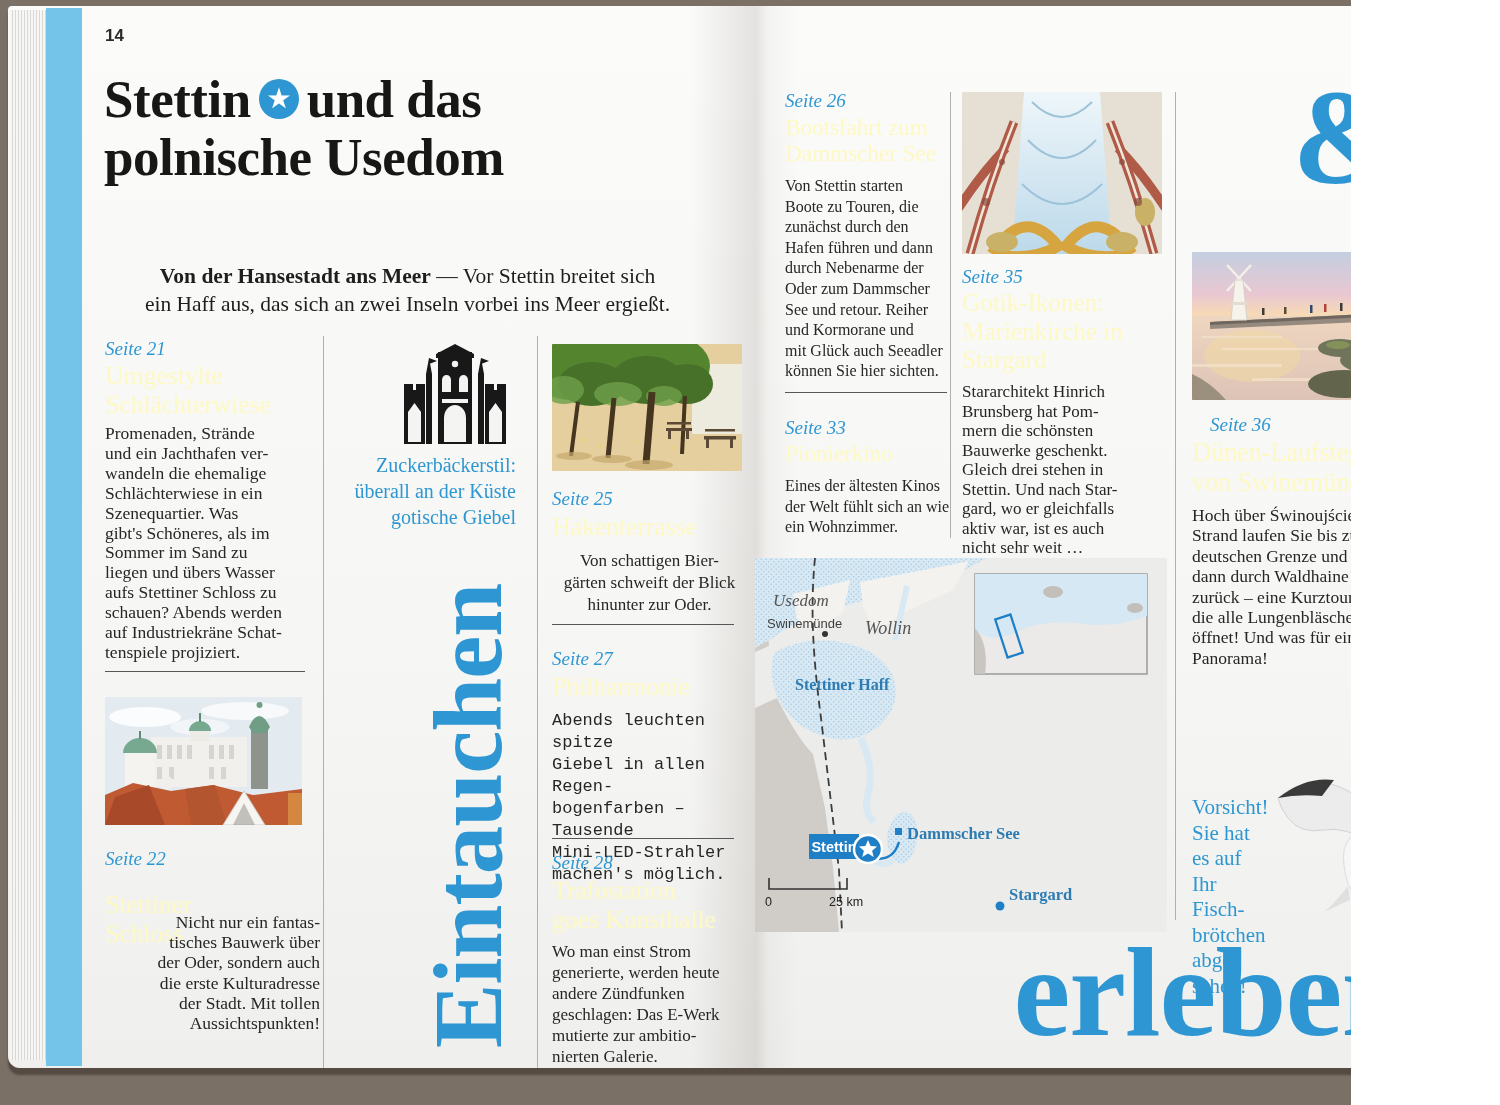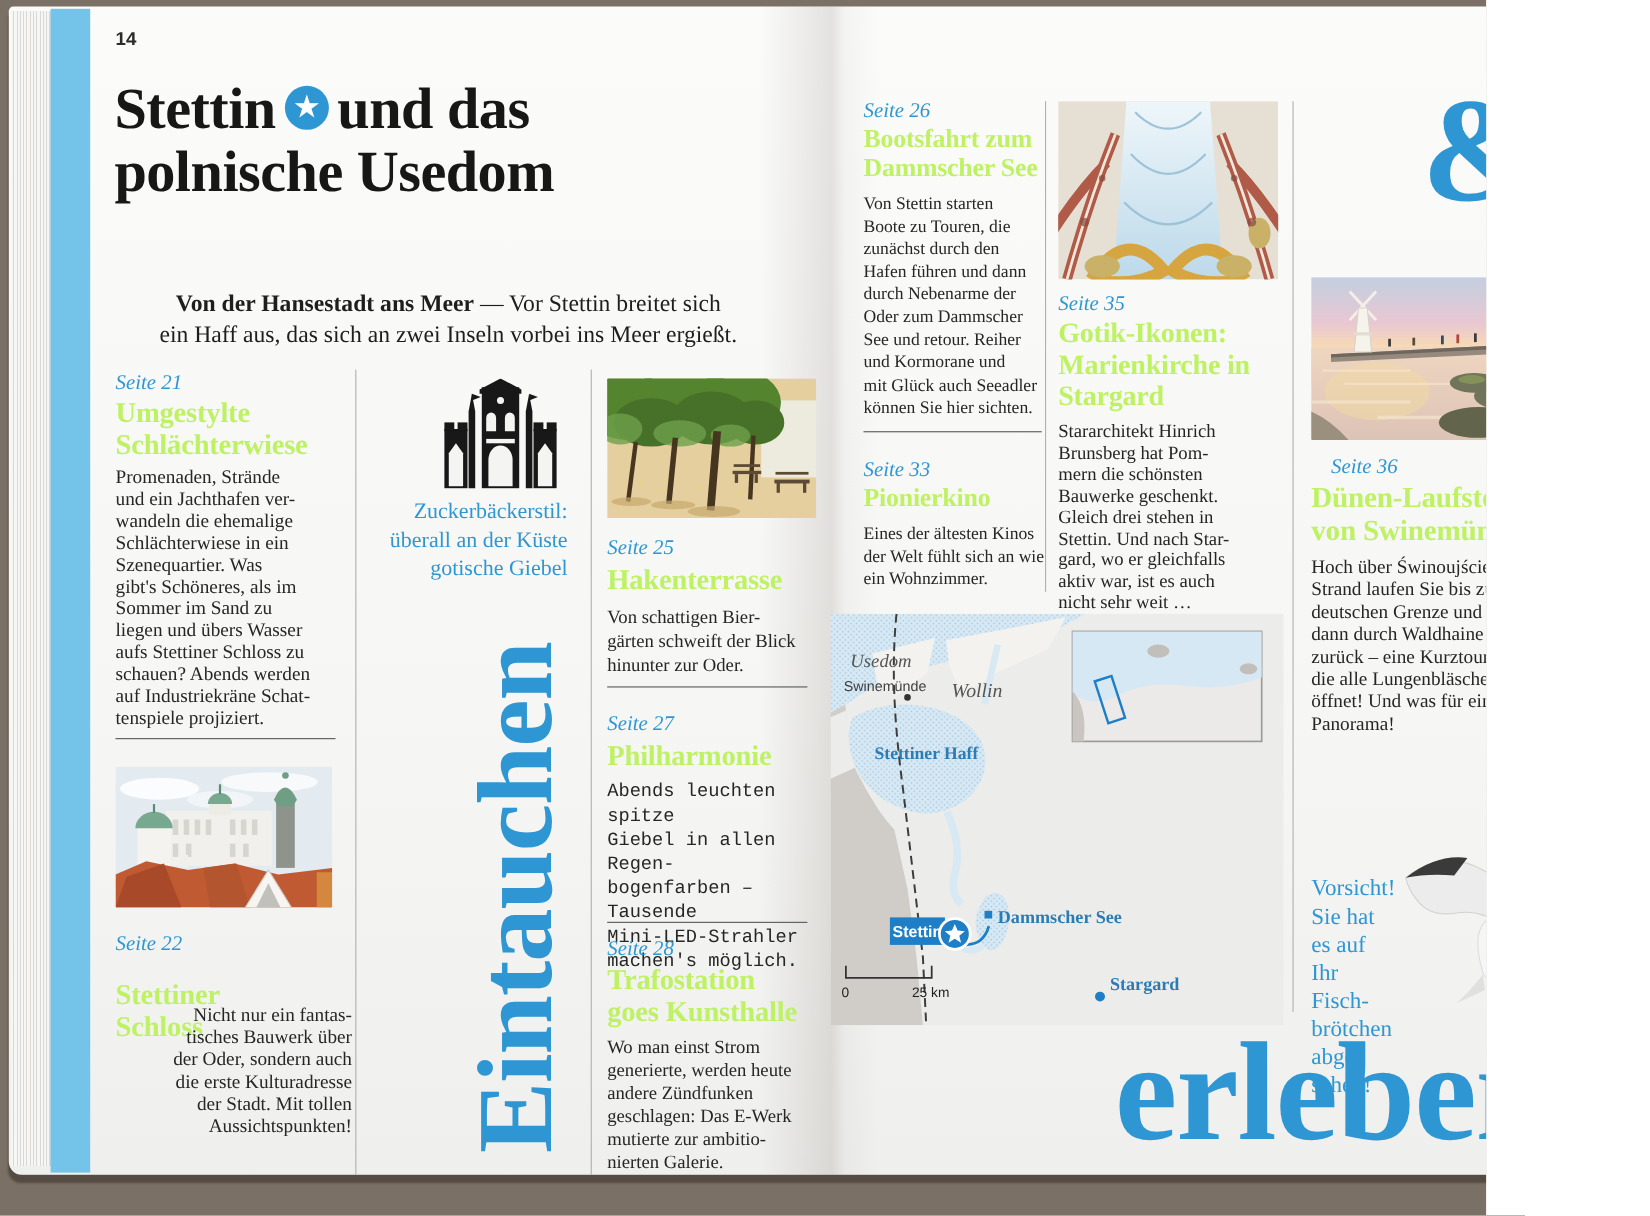--- a/index.html
+++ b/index.html
@@ -10,21 +10,21 @@
          background:linear-gradient(180deg,#fbfbfa 0%,#f6f6f4 60%,#efefed 100%);
          box-shadow:0 7px 2px rgba(40,32,25,.45);}
   .stack{top:10px;height:1050px;width:38px;
          background:repeating-linear-gradient(90deg,#f6f6f4 0 2px,#d9d8d4 2px 3px);}
   .blue-band{left:46px;top:8px;width:36px;height:1058px;background:#74c4ea;}
   .fold{left:690px;top:6px;width:150px;height:1062px;
         background:linear-gradient(90deg,rgba(70,60,50,0) 0%,rgba(70,60,50,.13) 44%,rgba(70,60,50,.04) 52%,rgba(255,255,255,0) 72%);}
   .serif{font-family:"Liberation Serif",serif;}
   .sans{font-family:"Liberation Sans",sans-serif;}
   .seite{font-style:italic;color:#2e97d3;font-size:19px;}
-  .h2{font-weight:bold;color:#bef264;white-space:pre-line;line-height:1.12;letter-spacing:-.2px;}
+  .h2{font-weight:normal;color:#fef9c3;white-space:pre-line;line-height:1.12;letter-spacing:-.2px;}
   .bd{color:#262624;white-space:pre-line;}
   .rule{height:1px;background:#565656;}
   .vdiv{width:1px;background:#b0b0ae;}
   .accent{color:#2e97d3;}
   .bigword{color:#2e97d3;font-weight:bold;line-height:1;letter-spacing:-1px;}
   .photo{display:block;border-radius:1px;}
   .star-badge{display:inline-flex;align-items:center;justify-content:center;
       width:40px;height:40px;border-radius:50%;background:#2e97d3;color:#fff;
       font-size:25px;vertical-align:middle;margin:0 8px;transform:translateY(-6px);}
   .title{font-size:53px;line-height:58px;font-weight:bold;color:#171715;letter-spacing:-.5px;}
@@ -200,21 +200,21 @@
     <g fill="#e8da62" opacity=".8">
         <circle cx="30" cy="96" r="1.5"></circle>
         <circle cx="48" cy="102" r="1.5"></circle>
         <circle cx="84" cy="98" r="1.5"></circle>
         <circle cx="120" cy="104" r="1.5"></circle>
       </g>
   </svg>
 
   <div class="abs seite" style="left:552px;top:488px;">Seite 25</div>
   <div class="abs h2" style="left:552px;top:512px;width:195px;font-size:26px;">Hakenterrasse</div>
-  <div class="abs bd" style="left:552px;top:550px;width:195px;font-size:17px;line-height:22px;">Von schattigen Bier-
+  <div class="abs bd" style="left:552px;top:550px;width:195px;font-size:17px;line-height:22px;text-align:center;">Von schattigen Bier-
 gärten schweift der Blick
 hinunter zur Oder.</div>
   <div class="abs rule" style="left:552px;top:624px;width:182px;"></div>
 
   <div class="abs seite" style="left:552px;top:648px;">Seite 27</div>
   <div class="abs h2" style="left:552px;top:672px;width:195px;font-size:26px;">Philharmonie</div>
   <div class="abs bd" style="left:552px;top:710px;width:195px;font-size:17px;line-height:22px;font-family:Liberation Mono, monospace;">Abends leuchten spitze
 Giebel in allen Regen-
 bogenfarben – Tausende
 Mini-LED-Strahler

